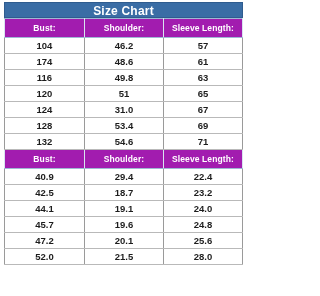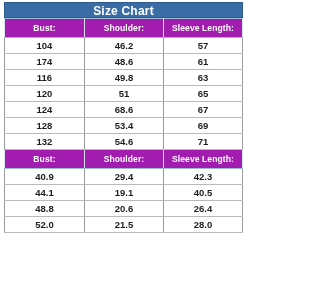--- a/index.html
+++ b/index.html
@@ -109,21 +109,21 @@
         <td>49.8</td>
         <td>63</td>
       </tr>
       <tr>
         <td>120</td>
         <td>51</td>
         <td>65</td>
       </tr>
       <tr>
         <td>124</td>
-        <td>68.6</td>
+        <td>31.0</td>
         <td>67</td>
       </tr>
       <tr>
         <td>128</td>
         <td>53.4</td>
         <td>69</td>
       </tr>
       <tr>
         <td>132</td>
         <td>54.6</td>
@@ -132,31 +132,41 @@
 
       <tr>
         <th>Bust:</th>
         <th>Shoulder:</th>
         <th>Sleeve Length:</th>
       </tr>
 
       <tr>
         <td>40.9</td>
         <td>29.4</td>
-        <td>42.3</td>
+        <td>22.4</td>
+      </tr>
+      <tr>
+        <td>42.5</td>
+        <td>18.7</td>
+        <td>23.2</td>
       </tr>
       <tr>
         <td>44.1</td>
         <td>19.1</td>
-        <td>40.5</td>
+        <td>24.0</td>
       </tr>
       <tr>
-        <td>48.8</td>
-        <td>20.6</td>
-        <td>26.4</td>
+        <td>45.7</td>
+        <td>19.6</td>
+        <td>24.8</td>
+      </tr>
+      <tr>
+        <td>47.2</td>
+        <td>20.1</td>
+        <td>25.6</td>
       </tr>
       <tr>
         <td>52.0</td>
         <td>21.5</td>
         <td>28.0</td>
       </tr>
 
     </tbody>
   </table>
 

